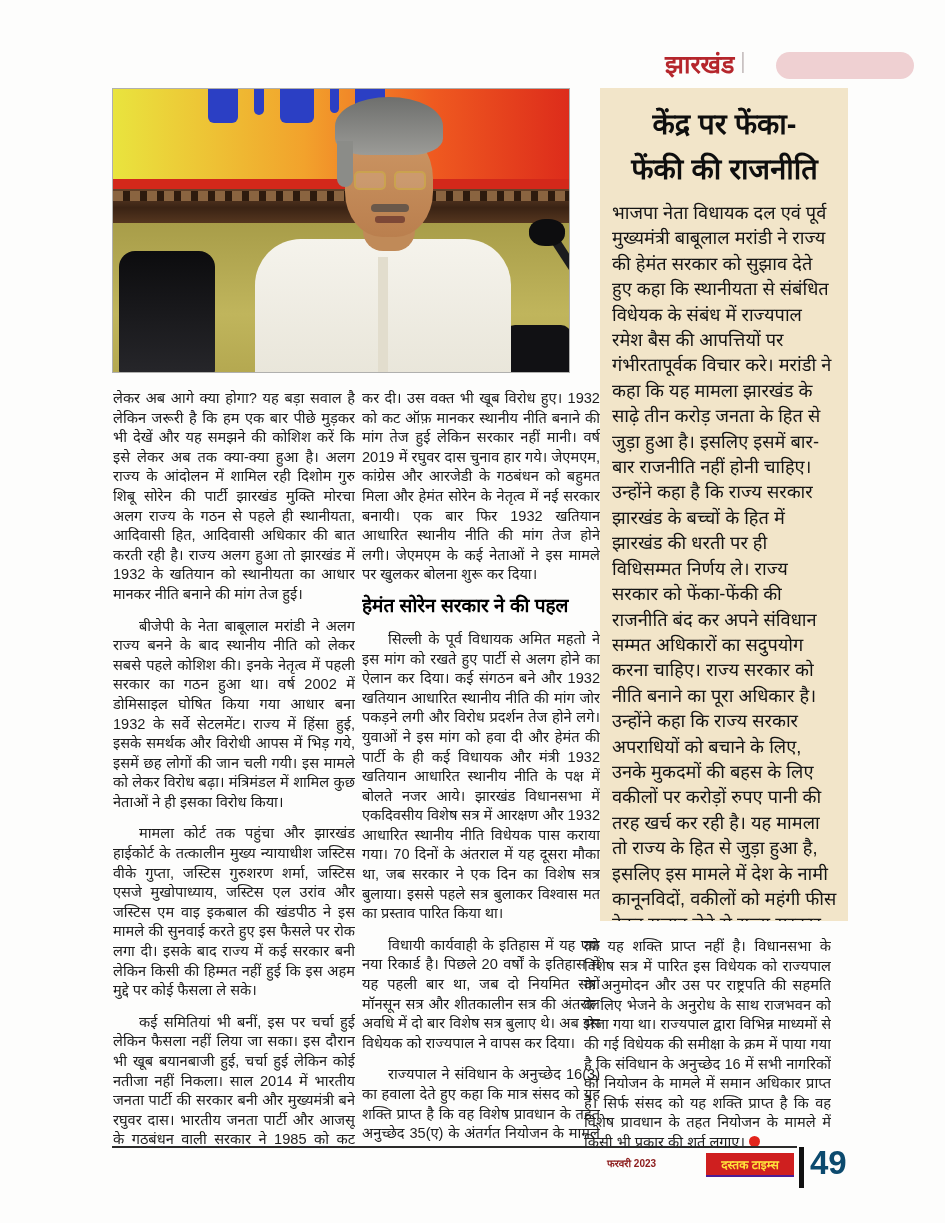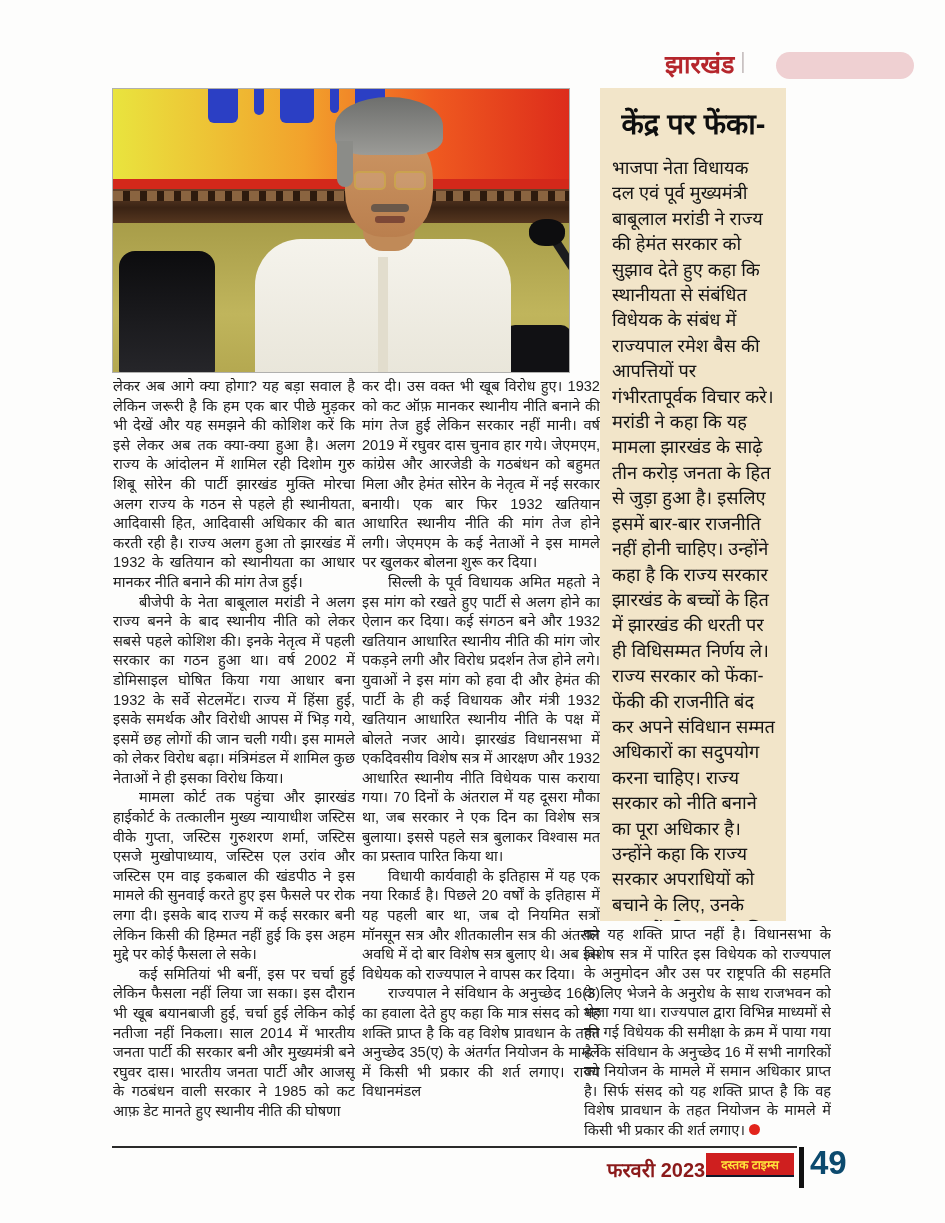--- a/index.html
+++ b/index.html
@@ -31,38 +31,38 @@
   .ph-hair { position:absolute; left:222px; top:8px; width:108px; height:58px; background:linear-gradient(180deg,#6e6f6d,#9b9b97); border-radius:52% 52% 30% 30%; }
   .ph-hair-side { position:absolute; left:224px; top:52px; width:16px; height:46px; background:#8b8c88; border-radius:0 0 8px 8px; }
   .ph-glass-l { position:absolute; left:241px; top:82px; width:32px; height:19px; border:2px solid #caa24f; border-radius:5px; background:rgba(255,255,255,.12); }
   .ph-glass-r { position:absolute; left:281px; top:82px; width:32px; height:19px; border:2px solid #caa24f; border-radius:5px; background:rgba(255,255,255,.12); }
   .ph-mustache { position:absolute; left:258px; top:115px; width:38px; height:8px; background:#6a584a; border-radius:4px; }
   .ph-mouth { position:absolute; left:262px; top:127px; width:30px; height:7px; background:#7d4836; border-radius:3px; }
   .ph-mic-head { position:absolute; left:416px; top:130px; width:36px; height:27px; background:#0d0d0f; border-radius:45%; }
   .ph-mic-rod { position:absolute; left:438px; top:152px; width:9px; height:160px; background:#1b1b1e; transform:rotate(-33deg); transform-origin:top center; }
 
   
-  .sidebar { position:absolute; left:600px; top:88px; width:186px; height:833px; background:#f2e5c9; padding:14px 11px 10px 12px; overflow:hidden; }
+  .sidebar { position:absolute; left:600px; top:88px; width:248px; height:833px; background:#f2e5c9; padding:14px 11px 10px 12px; overflow:hidden; }
   .sb-title { text-align:center; font-weight:bold; color:#0e0e0e; font-size:29px; line-height:45px; letter-spacing:0; margin-bottom:9px; }
   .sb-body { font-size:18.2px; line-height:25.4px; text-align:left; color:#141414; }
 
   
   .col { position:absolute; top:377px; height:768px; overflow:hidden; text-align:justify; }
   .col-left { left:113px; width:242px; }
   .col-mid { left:362px; width:238px; }
   .col-right { position:absolute; left:584px; top:925px; width:247px; height:222px; overflow:hidden; text-align:justify; }
-  .para { font-size:14.6px; line-height:19.6px; color:#1c1c1c; }
+  .para { font-size:14.6px; line-height:19.6px; color:#1c1c1c;margin-top:12px; }
   .para.indent { text-indent:26px; }
   .col h2 { font-size:19px; line-height:25px; font-weight:bold; color:#000; margin:8px 0 7px; text-align:left; }
   .red-dot { display:inline-block; width:11px; height:11px; border-radius:50%; background:#e2241b; margin-left:4px; vertical-align:baseline; }
 
   
   .foot-rule { position:absolute; left:112px; top:1146px; width:685px; height:2px; background:#2a2a2a; }
-  .foot-date { position:absolute; left:607px; top:1156px; font-size:20px; font-weight:bold; color:#8b1a1a; }
-  .foot-logo { position:absolute; left:706px; top:1153px; width:88px; height:24px; background:#cf1f1f; color:#ffe23a; font-size:12px; font-weight:bold; display:flex; align-items:center; justify-content:center; border-bottom:2px solid #0f172a; white-space:nowrap; overflow:hidden; }
+  .foot-date { position:absolute; left:607px; top:1156px; font-size:10px; font-weight:bold; color:#8b1a1a; }
+  .foot-logo { position:absolute; left:706px; top:1153px; width:88px; height:24px; background:#cf1f1f; color:#ffe23a; font-size:12px; font-weight:bold; display:flex; align-items:center; justify-content:center; border-bottom:2px solid #4c1d95; white-space:nowrap; overflow:hidden; }
   .foot-bar { position:absolute; left:799px; top:1147px; width:5px; height:41px; background:#111; }
   .foot-page { position:absolute; left:810px; top:1144px; font-size:33px; font-weight:bold; color:#0c4a6e; }
 </style>
 </head>
 <body>
 
 <div class="page">
 
   <div class="hdr-section">झारखंड</div>
   <div class="hdr-divider">|</div>
@@ -93,33 +93,35 @@
     <div class="ph-hair-side"></div>
     <div class="ph-glass-l"></div>
     <div class="ph-glass-r"></div>
     <div class="ph-mustache"></div>
     <div class="ph-mouth"></div>
   </figure>
 
   <aside class="sidebar">
     <h1 class="sb-title">
       <span style="display:block">केंद्र पर फेंका-</span>
+      <span style="display:block">फेंकी की राजनीति</span>
     </h1>
     <p class="sb-body">भाजपा नेता विधायक दल एवं पूर्व मुख्यमंत्री बाबूलाल मरांडी ने राज्य की हेमंत सरकार को सुझाव देते हुए कहा कि स्थानीयता से संबंधित विधेयक के संबंध में राज्यपाल रमेश बैस की आपत्तियों पर गंभीरतापूर्वक विचार करे। मरांडी ने कहा कि यह मामला झारखंड के साढ़े तीन करोड़ जनता के हित से जुड़ा हुआ है। इसलिए इसमें बार-बार राजनीति नहीं होनी चाहिए। उन्होंने कहा है कि राज्य सरकार झारखंड के बच्चों के हित में झारखंड की धरती पर ही विधिसम्मत निर्णय ले। राज्य सरकार को फेंका-फेंकी की राजनीति बंद कर अपने संविधान सम्मत अधिकारों का सदुपयोग करना चाहिए। राज्य सरकार को नीति बनाने का पूरा अधिकार है। उन्होंने कहा कि राज्य सरकार अपराधियों को बचाने के लिए, उनके मुकदमों की बहस के लिए वकीलों पर करोड़ों रुपए पानी की तरह खर्च कर रही है। यह मामला तो राज्य के हित से जुड़ा हुआ है, इसलिए इस मामले में देश के नामी कानूनविदों, वकीलों को महंगी फीस देकर सलाह लेने से राज्य सरकार को परहेज नहीं करना चाहिए।</p>
   </aside>
 
   <section class="col col-left">
     <p class="para">लेकर अब आगे क्या होगा? यह बड़ा सवाल है लेकिन जरूरी है कि हम एक बार पीछे मुड़कर भी देखें और यह समझने की कोशिश करें कि इसे लेकर अब तक क्या-क्या हुआ है। अलग राज्य के आंदोलन में शामिल रही दिशोम गुरु शिबू सोरेन की पार्टी झारखंड मुक्ति मोरचा अलग राज्य के गठन से पहले ही स्थानीयता, आदिवासी हित, आदिवासी अधिकार की बात करती रही है। राज्य अलग हुआ तो झारखंड में 1932 के खतियान को स्थानीयता का आधार मानकर नीति बनाने की मांग तेज हुई।</p>
     <p class="para indent">बीजेपी के नेता बाबूलाल मरांडी ने अलग राज्य बनने के बाद स्थानीय नीति को लेकर सबसे पहले कोशिश की। इनके नेतृत्व में पहली सरकार का गठन हुआ था। वर्ष 2002 में डोमिसाइल घोषित किया गया आधार बना 1932 के सर्वे सेटलमेंट। राज्य में हिंसा हुई, इसके समर्थक और विरोधी आपस में भिड़ गये, इसमें छह लोगों की जान चली गयी। इस मामले को लेकर विरोध बढ़ा। मंत्रिमंडल में शामिल कुछ नेताओं ने ही इसका विरोध किया।</p>
     <p class="para indent">मामला कोर्ट तक पहुंचा और झारखंड हाईकोर्ट के तत्कालीन मुख्य न्यायाधीश जस्टिस वीके गुप्ता, जस्टिस गुरुशरण शर्मा, जस्टिस एसजे मुखोपाध्याय, जस्टिस एल उरांव और जस्टिस एम वाइ इकबाल की खंडपीठ ने इस मामले की सुनवाई करते हुए इस फैसले पर रोक लगा दी। इसके बाद राज्य में कई सरकार बनी लेकिन किसी की हिम्मत नहीं हुई कि इस अहम मुद्दे पर कोई फैसला ले सके।</p>
     <p class="para indent">कई समितियां भी बनीं, इस पर चर्चा हुई लेकिन फैसला नहीं लिया जा सका। इस दौरान भी खूब बयानबाजी हुई, चर्चा हुई लेकिन कोई नतीजा नहीं निकला। साल 2014 में भारतीय जनता पार्टी की सरकार बनी और मुख्यमंत्री बने रघुवर दास। भारतीय जनता पार्टी और आजसू के गठबंधन वाली सरकार ने 1985 को कट आफ़ डेट मानते हुए स्थानीय नीति की घोषणा</p>
   </section>
 
   <section class="col col-mid">
     <p class="para">कर दी। उस वक्त भी खूब विरोध हुए। 1932 को कट ऑफ़ मानकर स्थानीय नीति बनाने की मांग तेज हुई लेकिन सरकार नहीं मानी। वर्ष 2019 में रघुवर दास चुनाव हार गये। जेएमएम, कांग्रेस और आरजेडी के गठबंधन को बहुमत मिला और हेमंत सोरेन के नेतृत्व में नई सरकार बनायी। एक बार फिर 1932 खतियान आधारित स्थानीय नीति की मांग तेज होने लगी। जेएमएम के कई नेताओं ने इस मामले पर खुलकर बोलना शुरू कर दिया।</p>
+    <h2>हेमंत सोरेन सरकार ने की पहल</h2>
     <p class="para indent">सिल्ली के पूर्व विधायक अमित महतो ने इस मांग को रखते हुए पार्टी से अलग होने का ऐलान कर दिया। कई संगठन बने और 1932 खतियान आधारित स्थानीय नीति की मांग जोर पकड़ने लगी और विरोध प्रदर्शन तेज होने लगे। युवाओं ने इस मांग को हवा दी और हेमंत की पार्टी के ही कई विधायक और मंत्री 1932 खतियान आधारित स्थानीय नीति के पक्ष में बोलते नजर आये। झारखंड विधानसभा में एकदिवसीय विशेष सत्र में आरक्षण और 1932 आधारित स्थानीय नीति विधेयक पास कराया गया। 70 दिनों के अंतराल में यह दूसरा मौका था, जब सरकार ने एक दिन का विशेष सत्र बुलाया। इससे पहले सत्र बुलाकर विश्वास मत का प्रस्ताव पारित किया था।</p>
     <p class="para indent">विधायी कार्यवाही के इतिहास में यह एक नया रिकार्ड है। पिछले 20 वर्षों के इतिहास में यह पहली बार था, जब दो नियमित सत्रों मॉनसून सत्र और शीतकालीन सत्र की अंतराल अवधि में दो बार विशेष सत्र बुलाए थे। अब इस विधेयक को राज्यपाल ने वापस कर दिया।</p>
     <p class="para indent">राज्यपाल ने संविधान के अनुच्छेद 16(3) का हवाला देते हुए कहा कि मात्र संसद को यह शक्ति प्राप्त है कि वह विशेष प्रावधान के तहत अनुच्छेद 35(ए) के अंतर्गत नियोजन के मामले में किसी भी प्रकार की शर्त लगाए। राज्य विधानमंडल</p>
   </section>
 
   <section class="col-right">
     <p class="para"><span>को यह शक्ति प्राप्त नहीं है। विधानसभा के विशेष सत्र में पारित इस विधेयक को राज्यपाल के अनुमोदन और उस पर राष्ट्रपति की सहमति के लिए भेजने के अनुरोध के साथ राजभवन को भेजा गया था। राज्यपाल द्वारा विभिन्न माध्यमों से की गई विधेयक की समीक्षा के क्रम में पाया गया है कि संविधान के अनुच्छेद 16 में सभी नागरिकों को नियोजन के मामले में समान अधिकार प्राप्त है। सिर्फ संसद को यह शक्ति प्राप्त है कि वह विशेष प्रावधान के तहत नियोजन के मामले में किसी भी प्रकार की शर्त लगाए।</span><span class="red-dot"></span></p>
   </section>
 
   <div class="foot-rule"></div>

